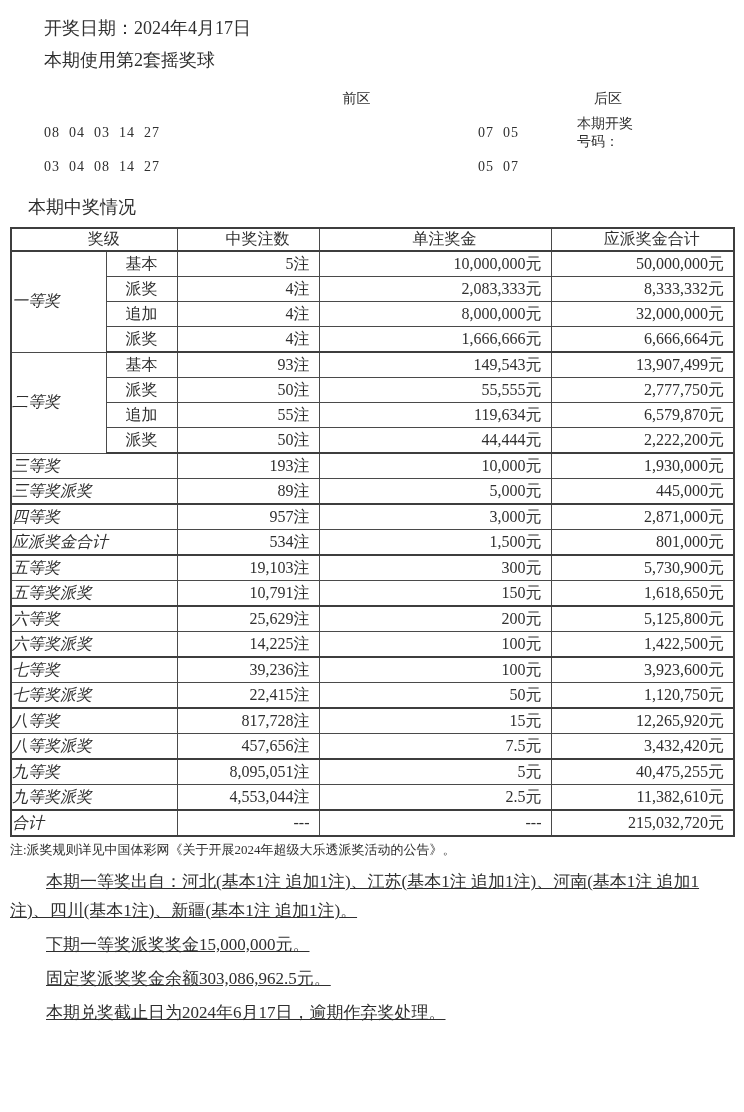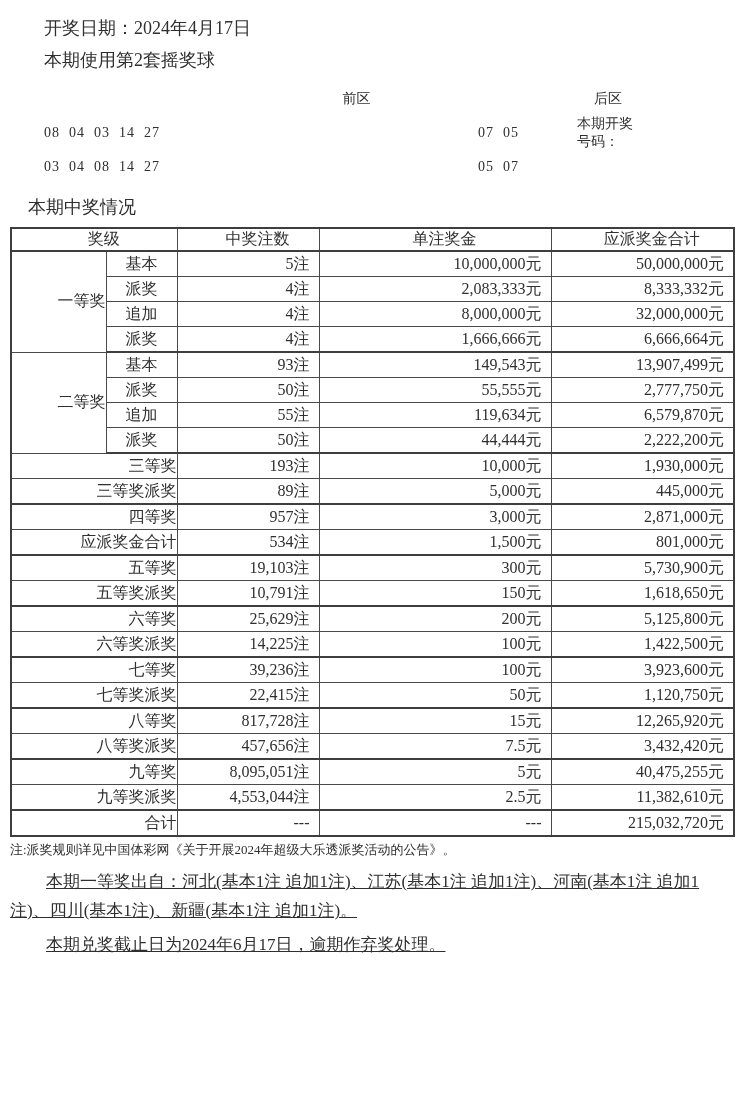--- a/index.html
+++ b/index.html
@@ -38,21 +38,21 @@
   table.prize th, table.prize td {
     border:1px solid #4a4a4a;
     font-size:16px;
     font-weight:normal;
     padding:0;
     overflow:hidden;
     white-space:nowrap;
   }
   table.prize thead th { height:21px; border-bottom:2px solid #3e3e3e;padding-left:19px; }
   table.prize tbody td { height:24px; }
-  .tier-cell  { text-align:right; }
+  .tier-cell  { text-align:left;font-style:italic; }
   .sub-cell   { text-align:center; }
   .num-cell   { text-align:right; padding-right:9px !important; }
   tr.group-end td { border-bottom:2px solid #3e3e3e; }
 
   
   .rule-note { font-size:13px; margin:4px 0 0 10px; line-height:18px;font-family:Liberation Serif, serif; }
   .paras { margin:8px 16px 0 10px; font-size:17px; line-height:29px; }
   .paras p { margin:0 0 5px 0; text-indent:36px;text-decoration:underline; }
 </style>
 </head>
@@ -238,14 +238,16 @@
         <td class="num-cell">---</td>
         <td class="num-cell">215,032,720元</td>
       </tr>
     </tbody>
 </table>
 
 <div class="rule-note">注:派奖规则详见中国体彩网《关于开展2024年超级大乐透派奖活动的公告》。</div>
 
 <div class="paras">
   <p>本期一等奖出自：河北(基本1注 追加1注)、江苏(基本1注 追加1注)、河南(基本1注 追加1注)、四川(基本1注)、新疆(基本1注 追加1注)。</p>
+  <p>下期一等奖派奖奖金15,000,000元。</p>
+  <p>固定奖派奖奖金余额303,086,962.5元。</p>
   <p>本期兑奖截止日为2024年6月17日，逾期作弃奖处理。</p>
 </div>
 
 </body></html>

